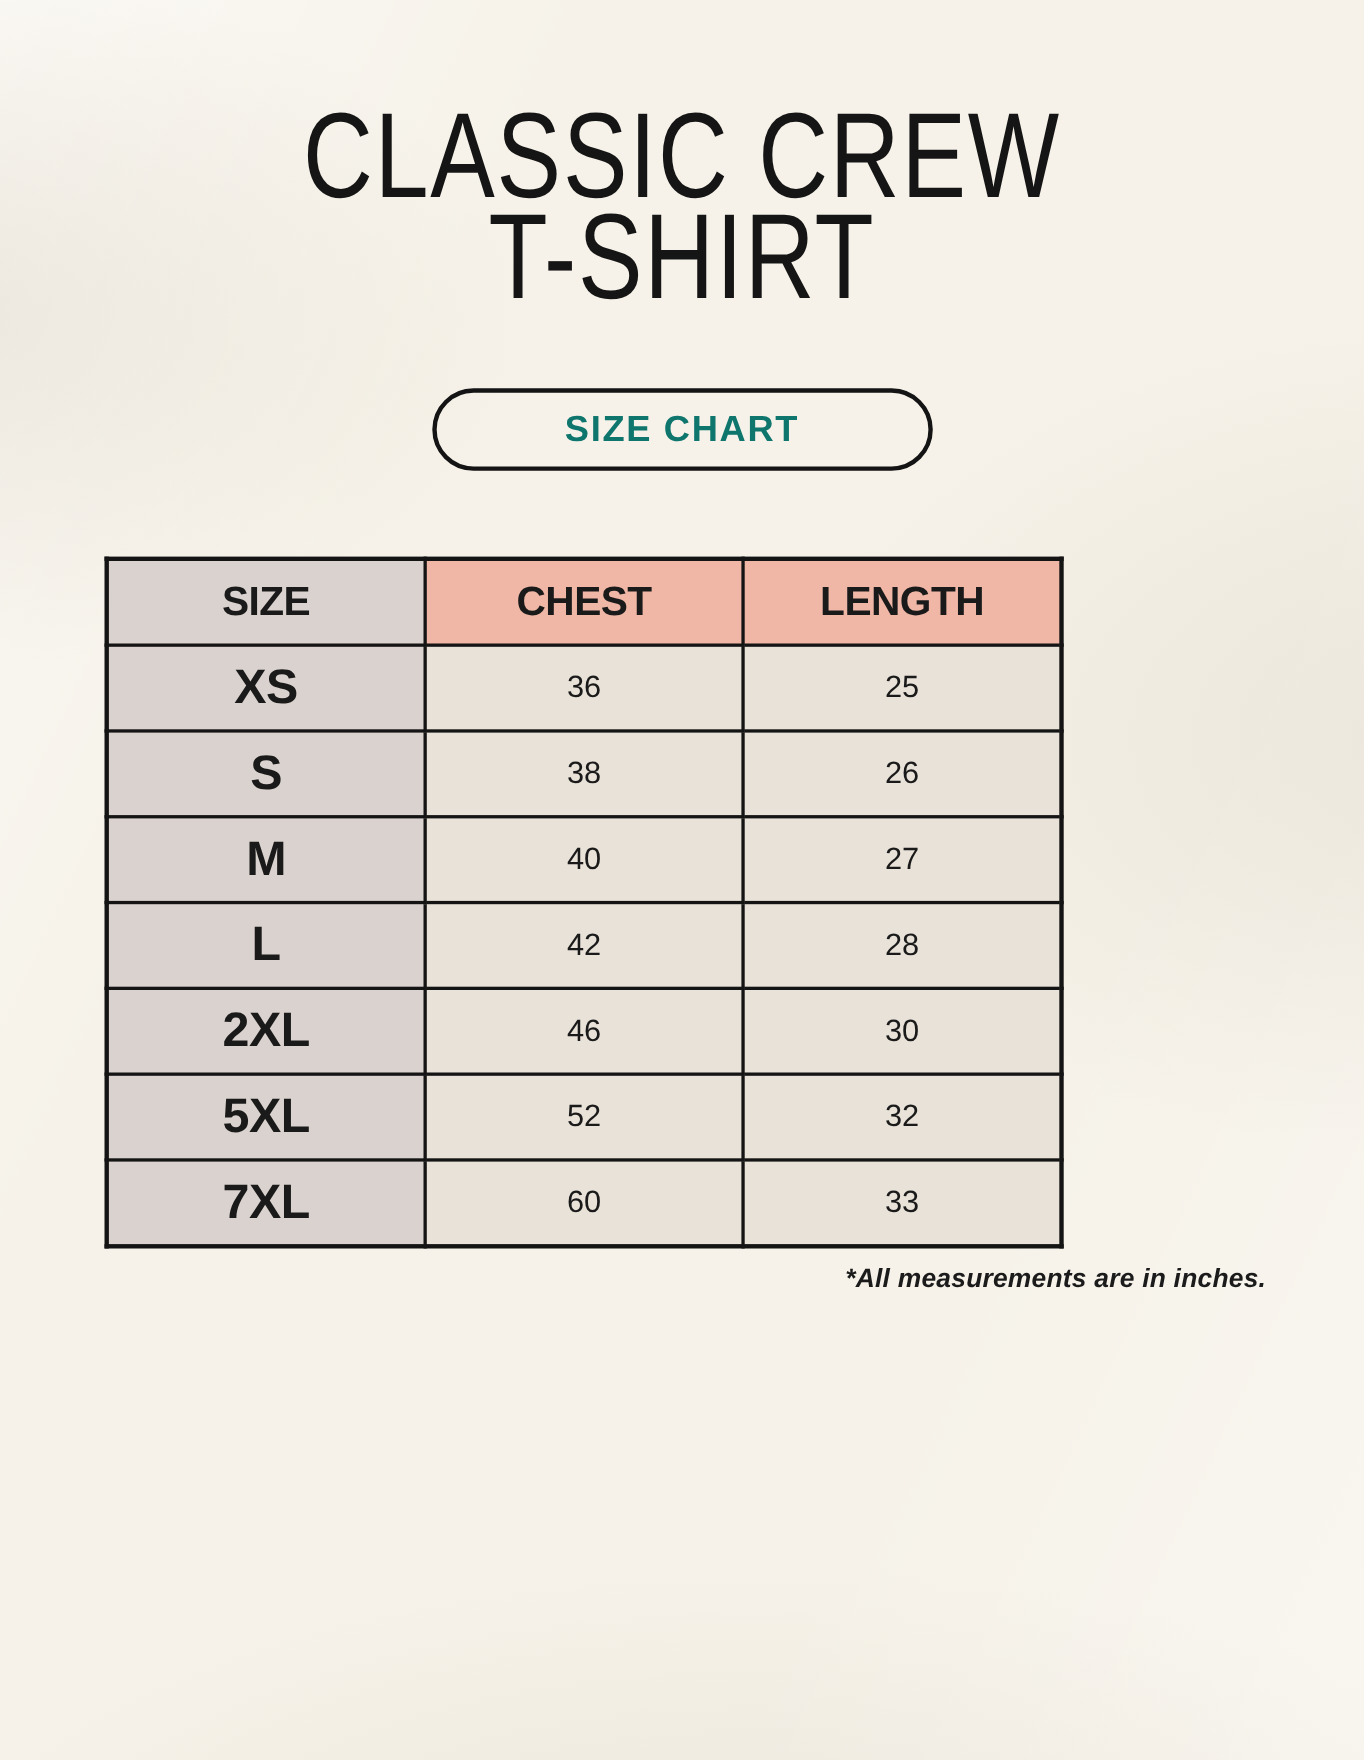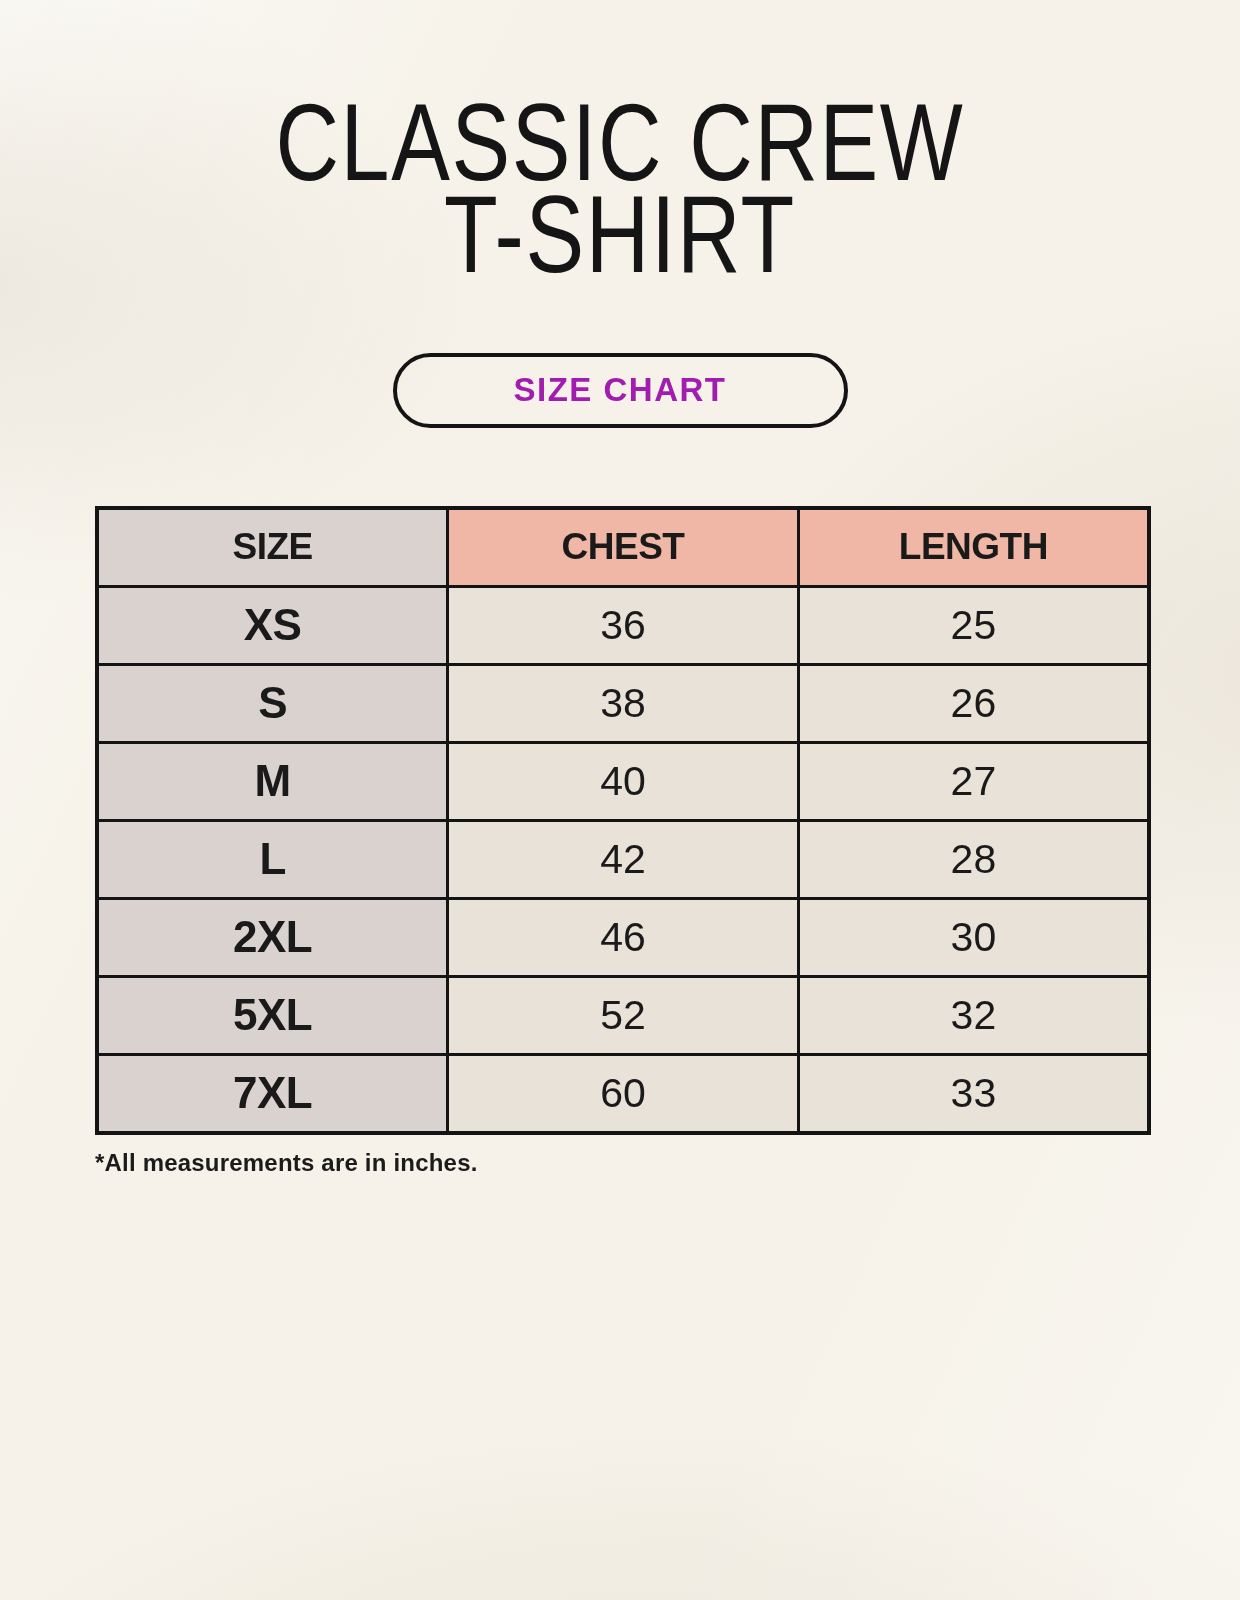--- a/index.html
+++ b/index.html
@@ -51,26 +51,26 @@
     border-radius: 40px;
     display: flex;
     align-items: center;
     justify-content: center;
     background: transparent;
   }
   .pill span {
     font-size: 33px;
     font-weight: bold;
     letter-spacing: 1.5px;
-    color: #a21caf;
+    color: #0f766e;
   }
 
   .table-wrap {
     margin: 78px 0 0 95px;
-    width: 1056px;
+    width: 872px;
   }
   table.size-chart {
     width: 100%;
     border-collapse: collapse;
     table-layout: fixed;
     border: 4px solid #141414;
   }
   .size-chart th, .size-chart td {
     border: 3px solid #141414;
     height: 75px;
@@ -86,31 +86,33 @@
   .size-chart thead th.col-size   { background: var(--gray-cell); }
   .size-chart thead th.col-accent { background: var(--accent); }
   .size-chart tbody th {
     background: var(--gray-cell);
     font-size: 44px;
     font-weight: bold;
     letter-spacing: -0.5px;
   }
   .size-chart tbody td {
     background: var(--cream-cell);
-    font-size: 41px;
+    font-size: 28px;
     font-weight: 400;
   }
 
   .footnote {
     width: 1056px;
     margin: 14px 0 0 95px;
+    text-align: right;
     font-size: 24px;
     font-weight: bold;
     letter-spacing: 0.2px;
     color: #1b1b1b;
+    font-style: italic;
   }
 </style>
 </head>
 <body style="--accent: #f0b7a6; --gray-cell: #dad2ce; --cream-cell: #e9e2d8; background: rgb(246, 242, 233);">
 
 <div class="sheen"></div>
 
 <div class="content">
 
   <h1 class="title">

